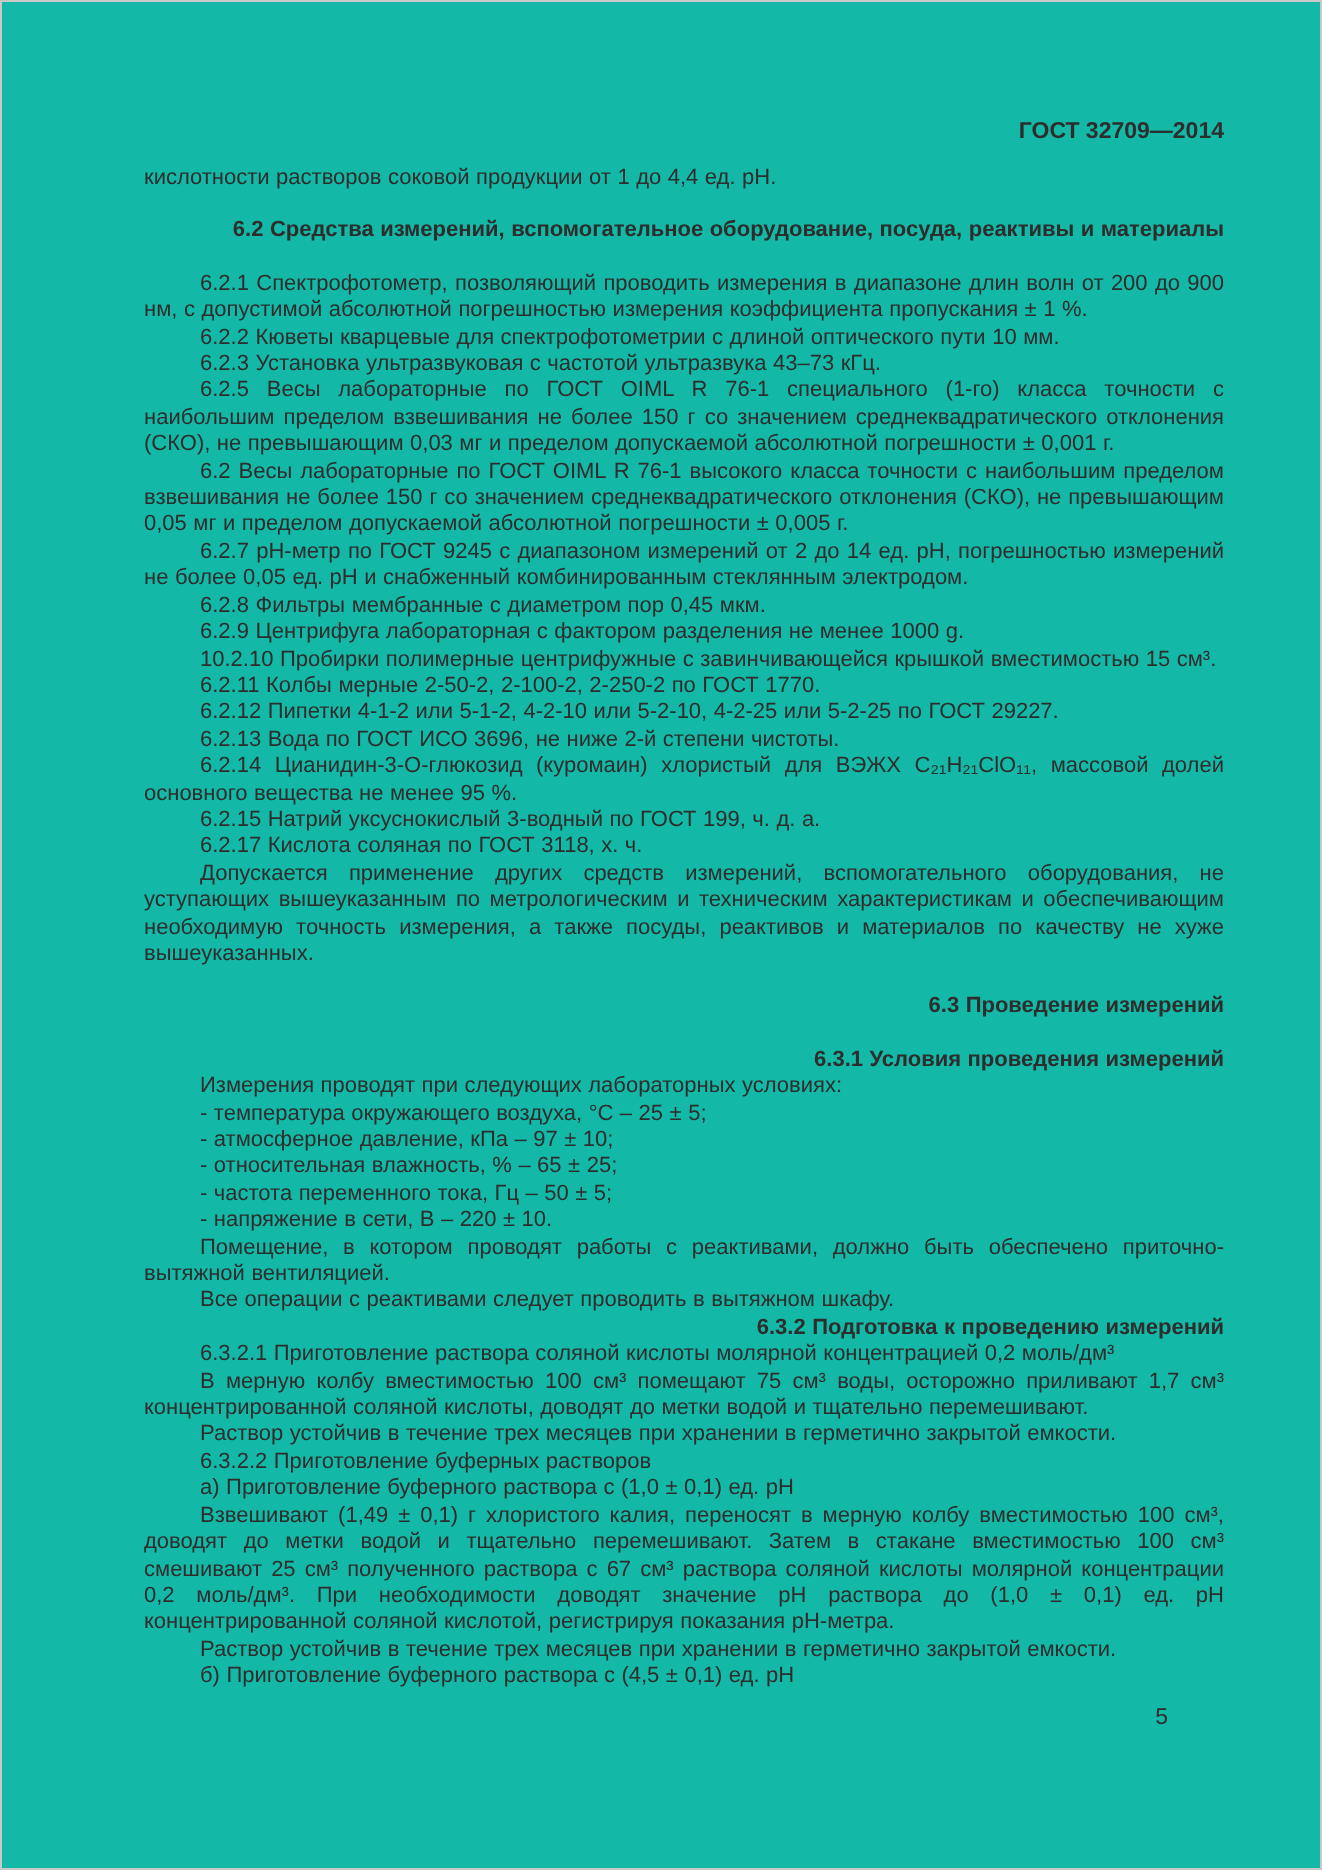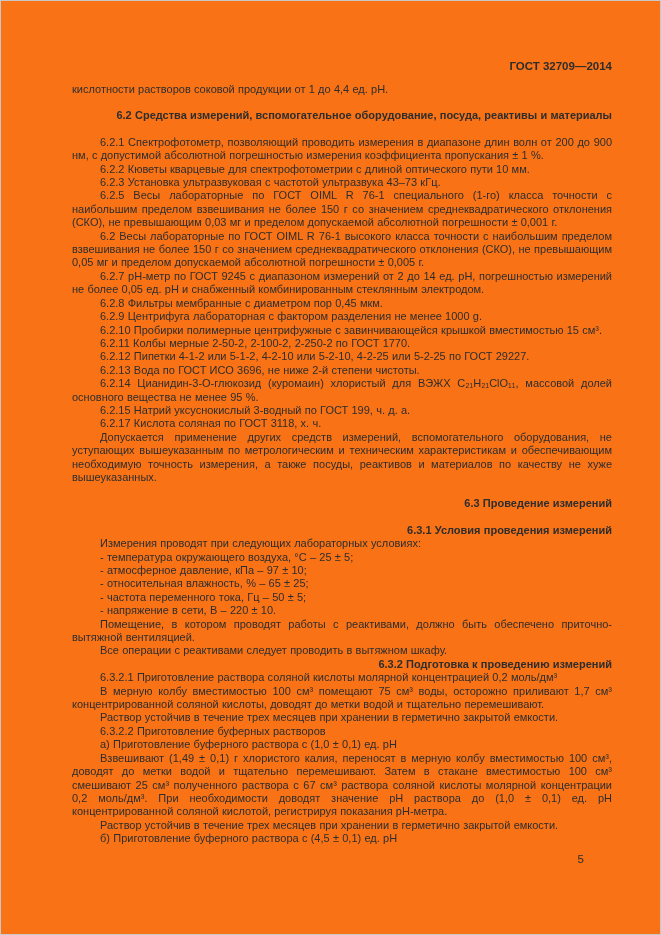--- a/index.html
+++ b/index.html
@@ -5,21 +5,21 @@
   html, body {
     margin: 0;
     padding: 0;
     background: #ffffff;
   }
   .page {
     position: relative;
     width: 661px;
     height: 935px;
     box-sizing: border-box;
-    background: #f97316;
+    background: #14b8a6;
     border: 1px solid #c8c8c8;
     font-family: "Liberation Sans", "DejaVu Sans", sans-serif;
     color: #2d2d2d;
     overflow: hidden;
   }
   .doc-header {
     position: absolute;
     top: 58px;
     left: 47px;
     right: 48px;
@@ -77,21 +77,21 @@
       <p class="body-noindent">кислотности растворов соковой продукции от 1 до 4,4 ед. pH.</p>
       <p class="heading">6.2 Средства измерений, вспомогательное оборудование, посуда, реактивы и материалы</p>
       <p class="body">6.2.1 Спектрофотометр, позволяющий проводить измерения в диапазоне длин волн от 200 до 900 нм, с допустимой абсолютной погрешностью измерения коэффициента пропускания ± 1 %.</p>
       <p class="body">6.2.2 Кюветы кварцевые для спектрофотометрии с длиной оптического пути 10 мм.</p>
       <p class="body">6.2.3 Установка ультразвуковая с частотой ультразвука 43–73 кГц.</p>
       <p class="body">6.2.5 Весы лабораторные по ГОСТ OIML R 76-1 специального (1-го) класса точности с наибольшим пределом взвешивания не более 150 г со значением среднеквадратического отклонения (СКО), не превышающим 0,03 мг и пределом допускаемой абсолютной погрешности ± 0,001 г.</p>
       <p class="body">6.2 Весы лабораторные по ГОСТ OIML R 76-1 высокого класса точности с наибольшим пределом взвешивания не более 150 г со значением среднеквадратического отклонения (СКО), не превышающим 0,05 мг и пределом допускаемой абсолютной погрешности ± 0,005 г.</p>
       <p class="body">6.2.7 pH-метр по ГОСТ 9245 с диапазоном измерений от 2 до 14 ед. pH, погрешностью измерений не более 0,05 ед. pH и снабженный комбинированным стеклянным электродом.</p>
       <p class="body">6.2.8 Фильтры мембранные с диаметром пор 0,45 мкм.</p>
       <p class="body">6.2.9 Центрифуга лабораторная с фактором разделения не менее 1000 g.</p>
-      <p class="body">6.2.10 Пробирки полимерные центрифужные с завинчивающейся крышкой вместимостью 15 см³.</p>
+      <p class="body">10.2.10 Пробирки полимерные центрифужные с завинчивающейся крышкой вместимостью 15 см³.</p>
       <p class="body">6.2.11 Колбы мерные 2-50-2, 2-100-2, 2-250-2 по ГОСТ 1770.</p>
       <p class="body">6.2.12 Пипетки 4-1-2 или 5-1-2, 4-2-10 или 5-2-10, 4-2-25 или 5-2-25 по ГОСТ 29227.</p>
       <p class="body">6.2.13 Вода по ГОСТ ИСО 3696, не ниже 2-й степени чистоты.</p>
       <p class="body">6.2.14 Цианидин-3-О-глюкозид (куромаин) хлористый для ВЭЖХ C₂₁H₂₁ClO₁₁, массовой долей основного вещества не менее 95 %.</p>
       <p class="body">6.2.15 Натрий уксуснокислый 3-водный по ГОСТ 199, ч. д. а.</p>
       <p class="body">6.2.17 Кислота соляная по ГОСТ 3118, х. ч.</p>
       <p class="body">Допускается применение других средств измерений, вспомогательного оборудования, не уступающих вышеуказанным по метрологическим и техническим характеристикам и обеспечивающим необходимую точность измерения, а также посуды, реактивов и материалов по качеству не хуже вышеуказанных.</p>
       <p class="heading">6.3 Проведение измерений</p>
       <p class="subheading">6.3.1 Условия проведения измерений</p>
       <p class="body">Измерения проводят при следующих лабораторных условиях:</p>

